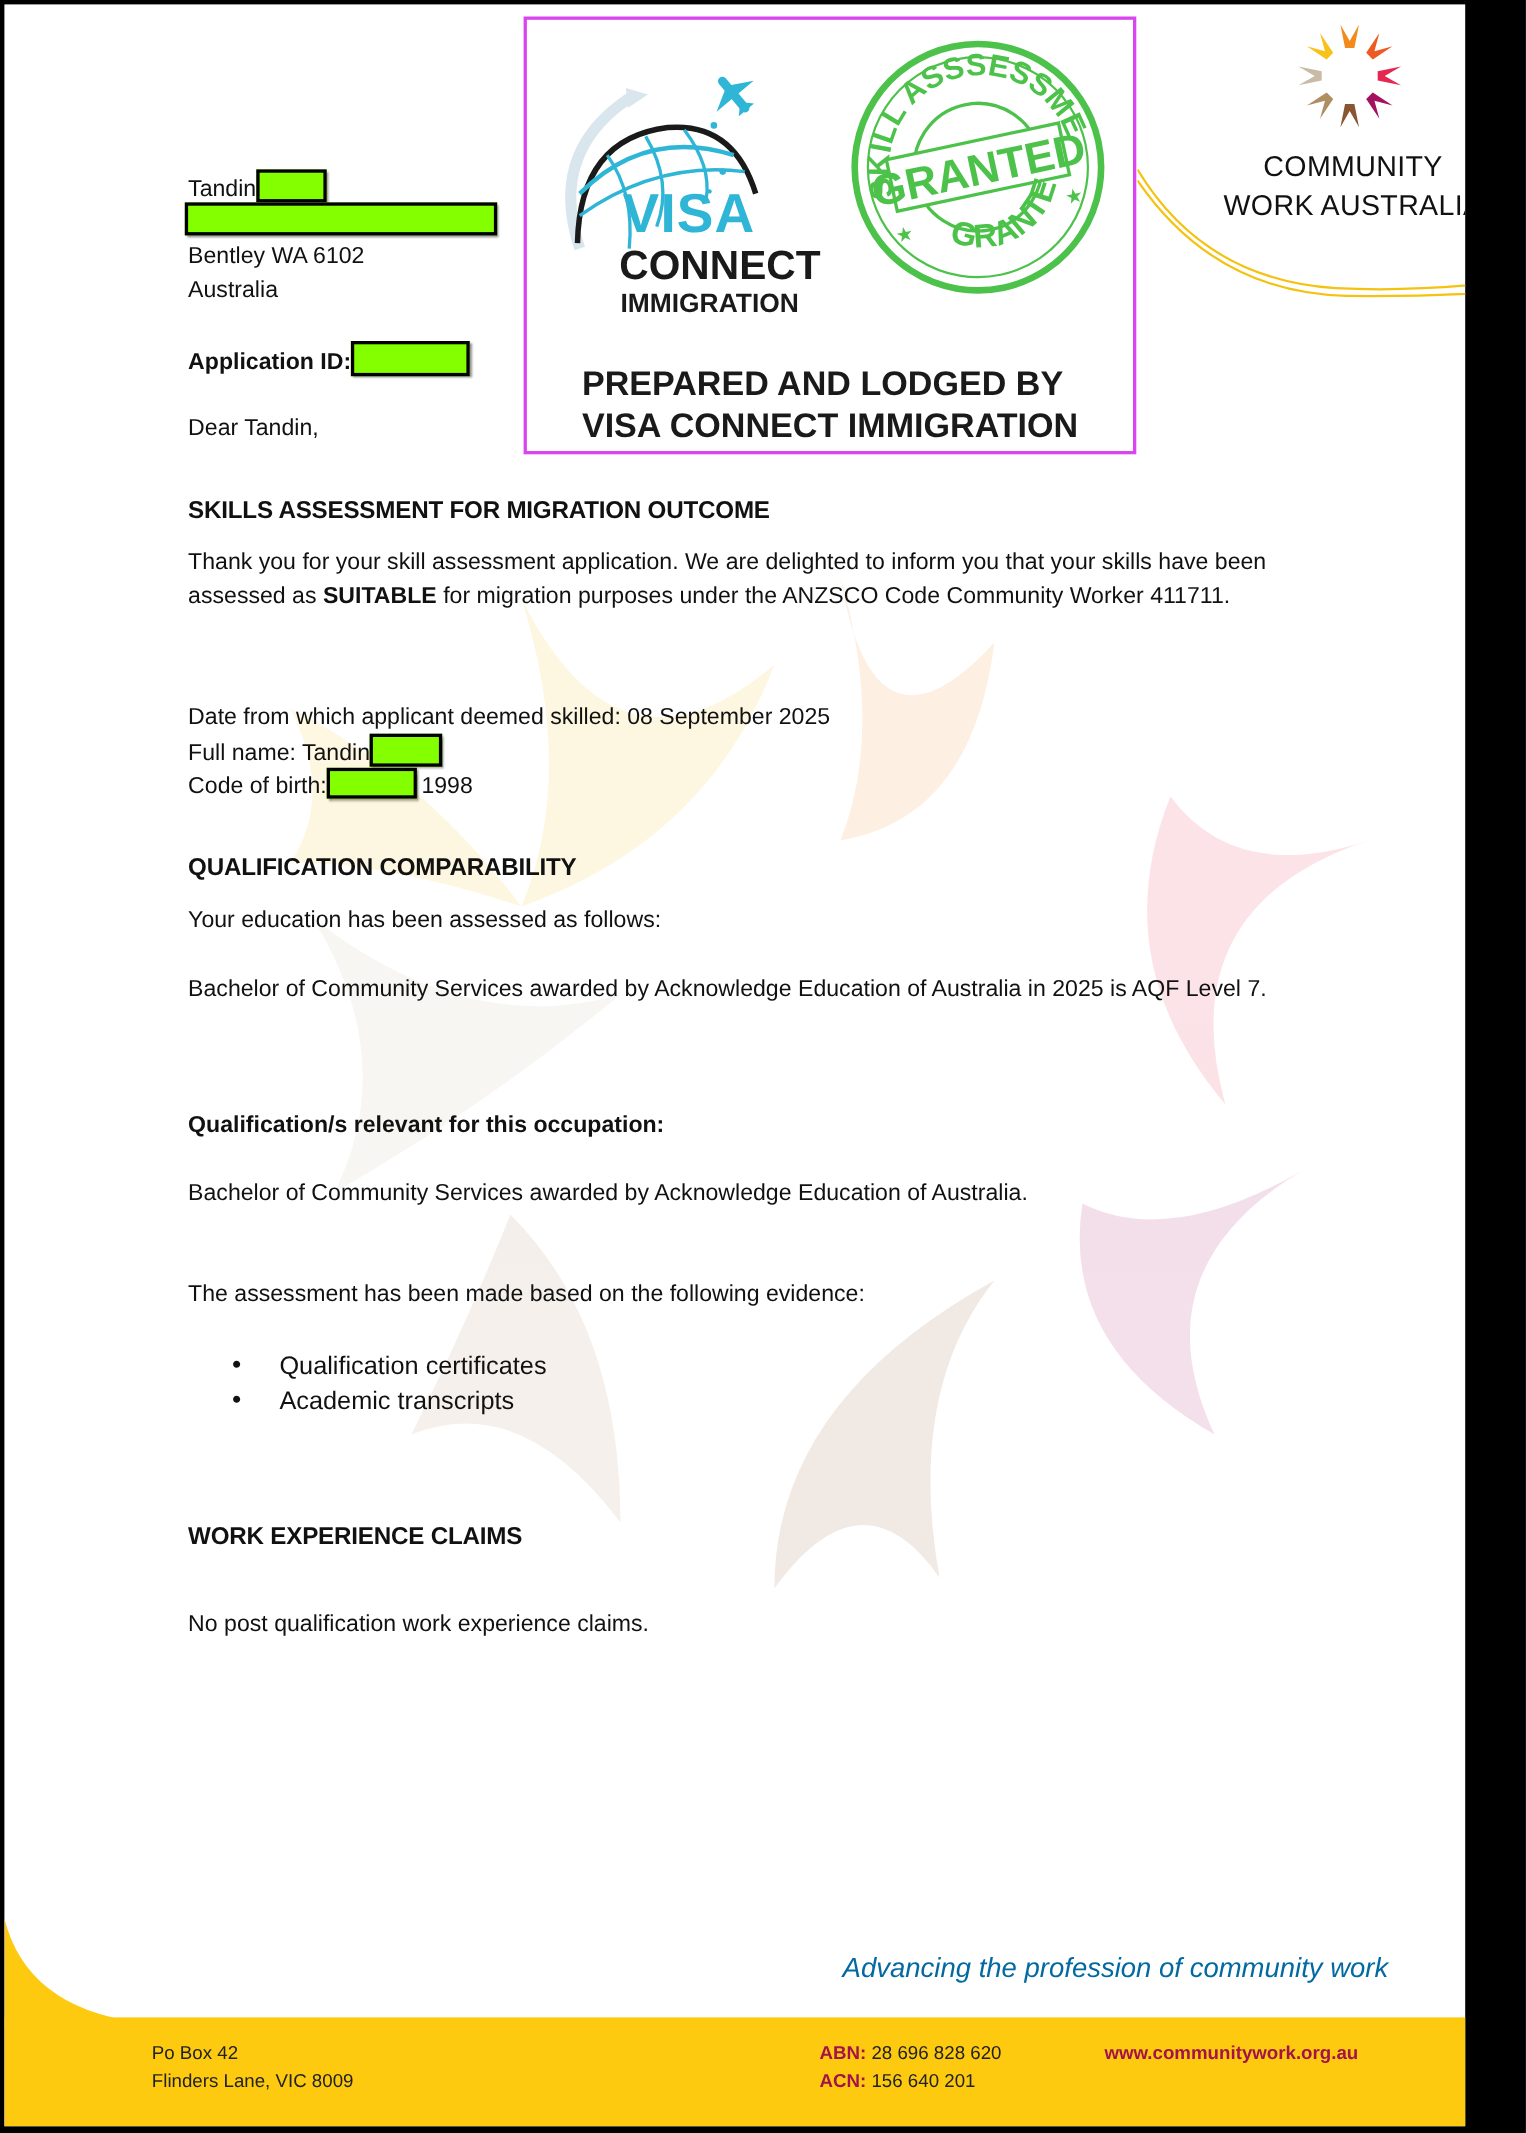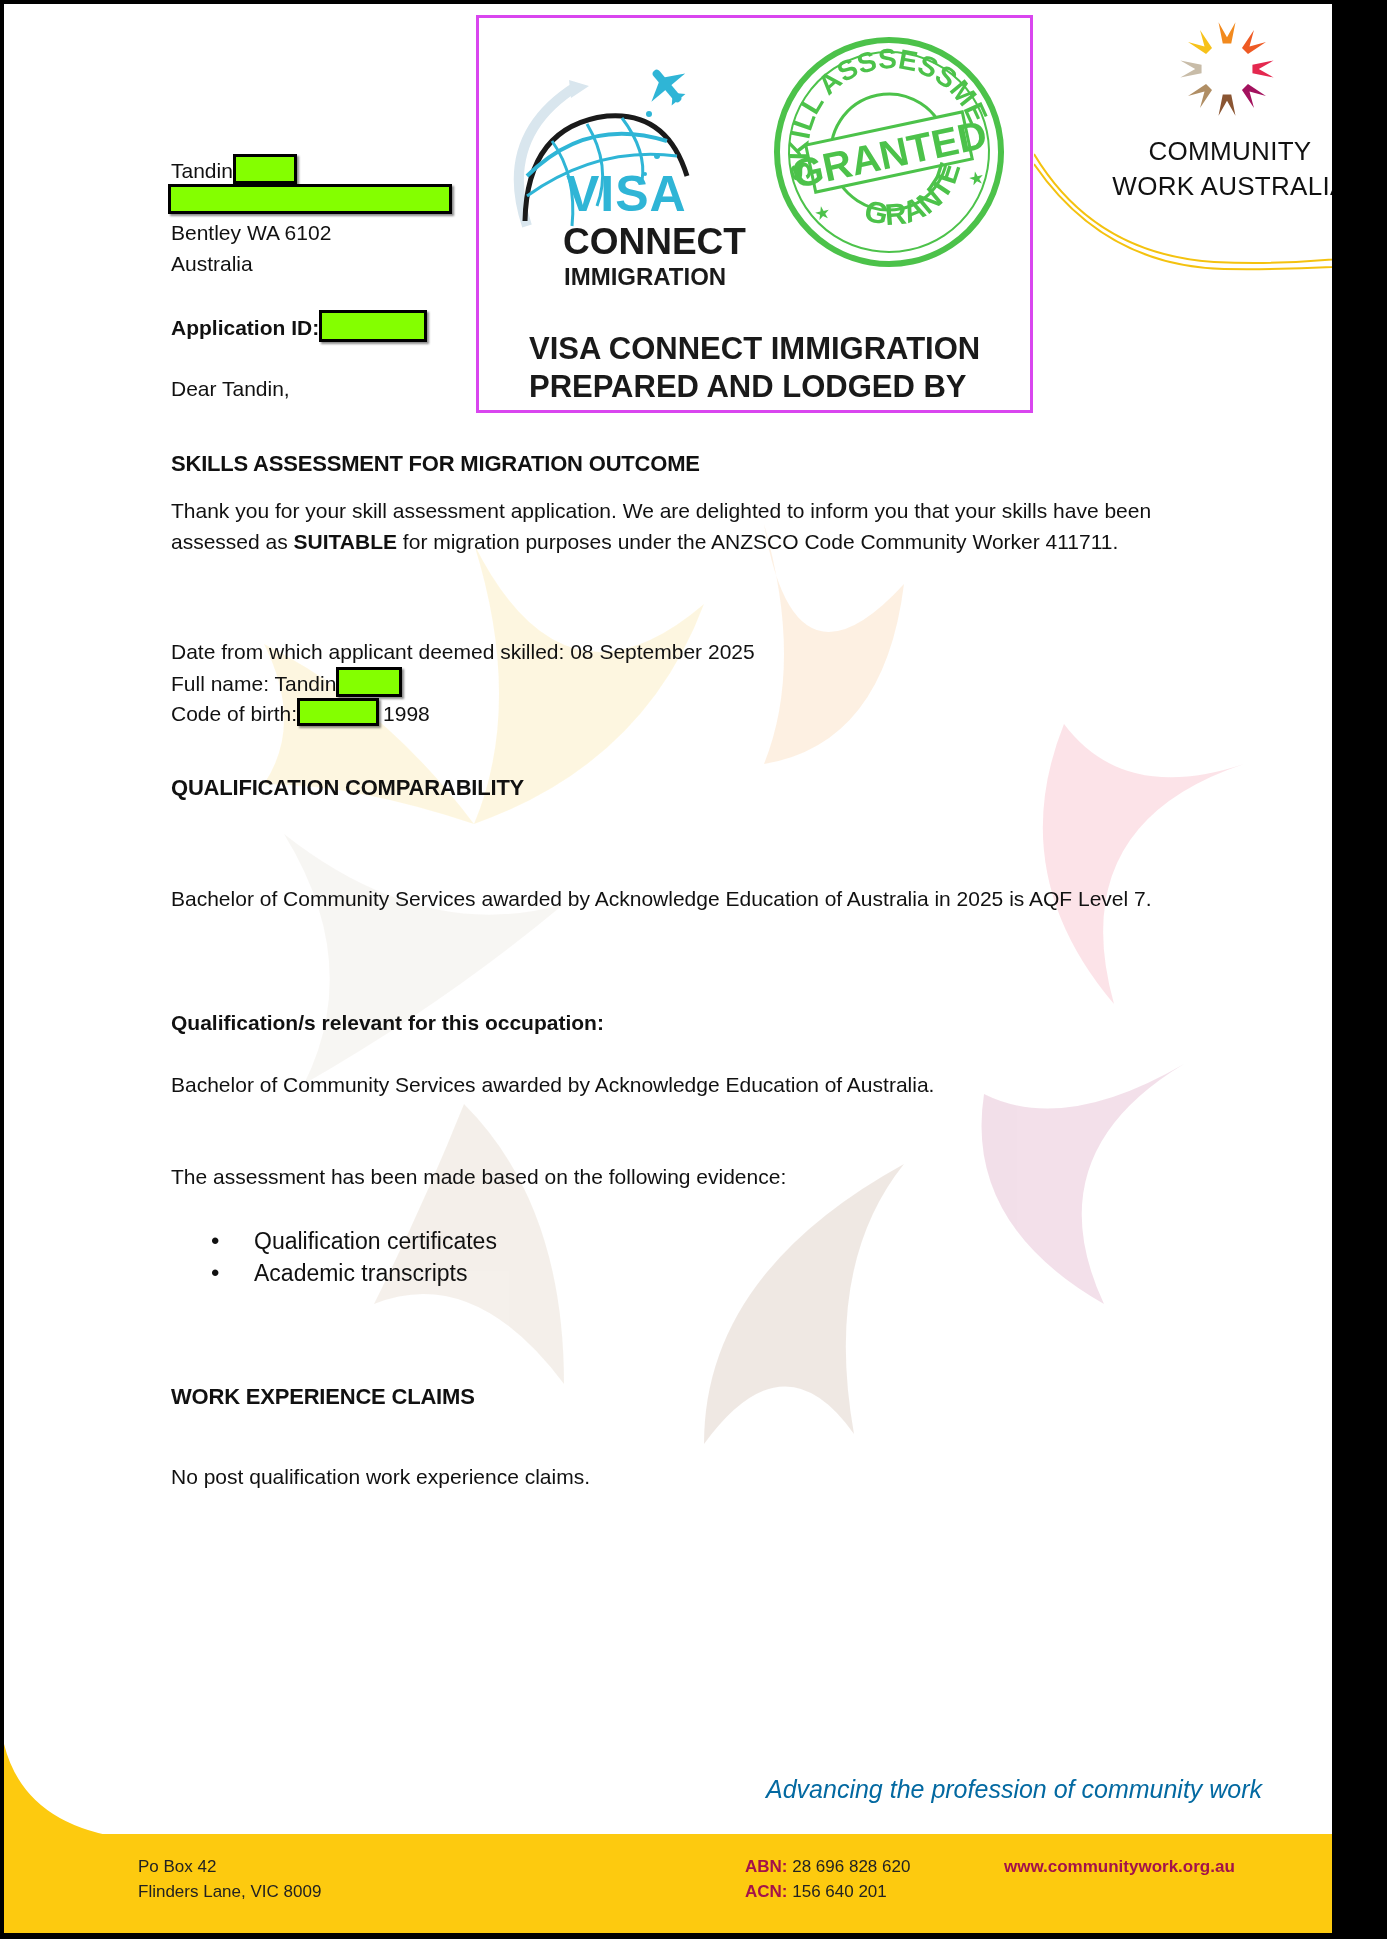--- a/index.html
+++ b/index.html
@@ -101,22 +101,22 @@
           <text x="120" y="136" text-anchor="middle" font-family="Liberation Sans, sans-serif" font-weight="bold" font-size="40" fill="#4cc24a">GRANTED</text>
           <text font-family="Liberation Sans, sans-serif" font-weight="bold" font-size="28" fill="#4cc24a"><textPath href="#arcTop">SKILL ASSSESSMENT</textPath></text>
           <text font-family="Liberation Sans, sans-serif" font-weight="bold" font-size="30" fill="#4cc24a"><textPath href="#arcBot" startOffset="18%">GRANTED</textPath></text>
           <text x="34" y="172" font-size="18" fill="#4cc24a">★</text>
           <text x="192" y="170" font-size="18" fill="#4cc24a">★</text>
         </g>
       </svg>
     </div>
 
     <div class="prepared">
+      <div>PREPARED AND LODGED BY</div>
       <div>VISA CONNECT IMMIGRATION</div>
-      <div>PREPARED AND LODGED BY</div>
     </div>
   </div>
 
   <svg class="abs" style="left:1170px;top:12px;width:106px;height:106px" viewBox="-50 -50 100 100">
     <g>
       <path d="M-8 -44 L0 -30 L8 -44 L4 -24 L-4 -24Z" fill="#f28a1e" transform="rotate(0)"></path>
       <path d="M-8 -44 L0 -30 L8 -44 L4 -24 L-4 -24Z" fill="#ee5a24" transform="rotate(45)"></path>
       <path d="M-8 -44 L0 -30 L8 -44 L4 -24 L-4 -24Z" fill="#e4284f" transform="rotate(90)"></path>
       <path d="M-8 -44 L0 -30 L8 -44 L4 -24 L-4 -24Z" fill="#a3125e" transform="rotate(135)"></path>
       <path d="M-8 -44 L0 -30 L8 -44 L4 -24 L-4 -24Z" fill="#8a5532" transform="rotate(180)"></path>
@@ -135,20 +135,21 @@
 
   <div class="abs txt" style="left:167px;top:632px">Date from which applicant deemed skilled: 08 September 2025</div>
   <div class="abs txt" style="left:167px;top:663px">
     <span>Full name: Tandin</span><span class="redact" style="width:66px;height:30px;vertical-align:-6px"></span>
   </div>
   <div class="abs txt" style="left:167px;top:694px">
     <span>Code of birth:</span><span class="redact" style="width:82px;height:28px;vertical-align:-5px"></span><span style="margin-left:4px">1998</span>
   </div>
 
   <div class="abs heading" style="left:167px;top:771px">QUALIFICATION COMPARABILITY</div>
+  <div class="abs txt" style="left:167px;top:817px">Your education has been assessed as follows:</div>
   <div class="abs para" style="left:167px;top:879px;width:1010px">Bachelor of Community Services awarded by Acknowledge Education of Australia in 2025 is AQF Level 7.</div>
   <div class="abs txt bold" style="left:167px;top:1003px">Qualification/s relevant for this occupation:</div>
   <div class="abs txt" style="left:167px;top:1065px">Bachelor of Community Services awarded by Acknowledge Education of Australia.</div>
   <div class="abs txt" style="left:167px;top:1157px">The assessment has been made based on the following evidence:</div>
   <ul class="abs evidence" style="left:167px;top:1221px">
     <li>Qualification certificates</li>
     <li>Academic transcripts</li>
   </ul>
 
   <div class="abs heading" style="left:167px;top:1380px">WORK EXPERIENCE CLAIMS</div>

